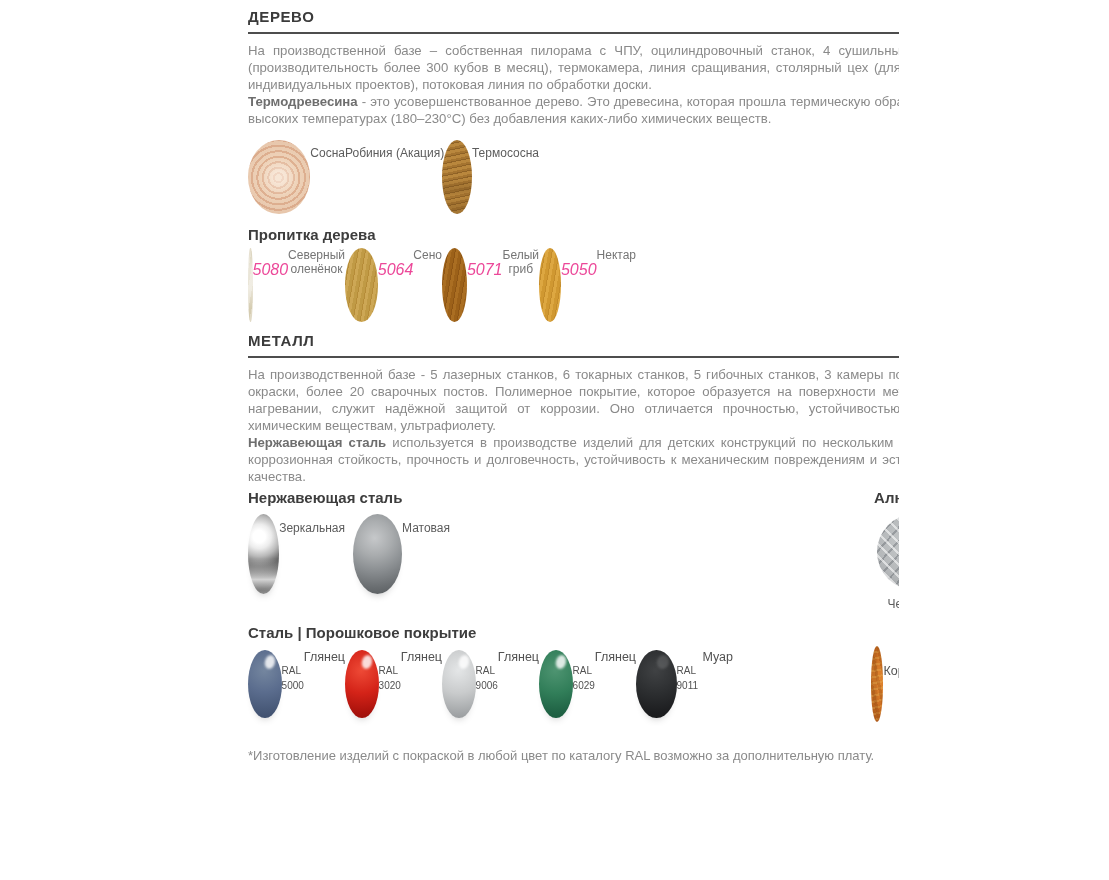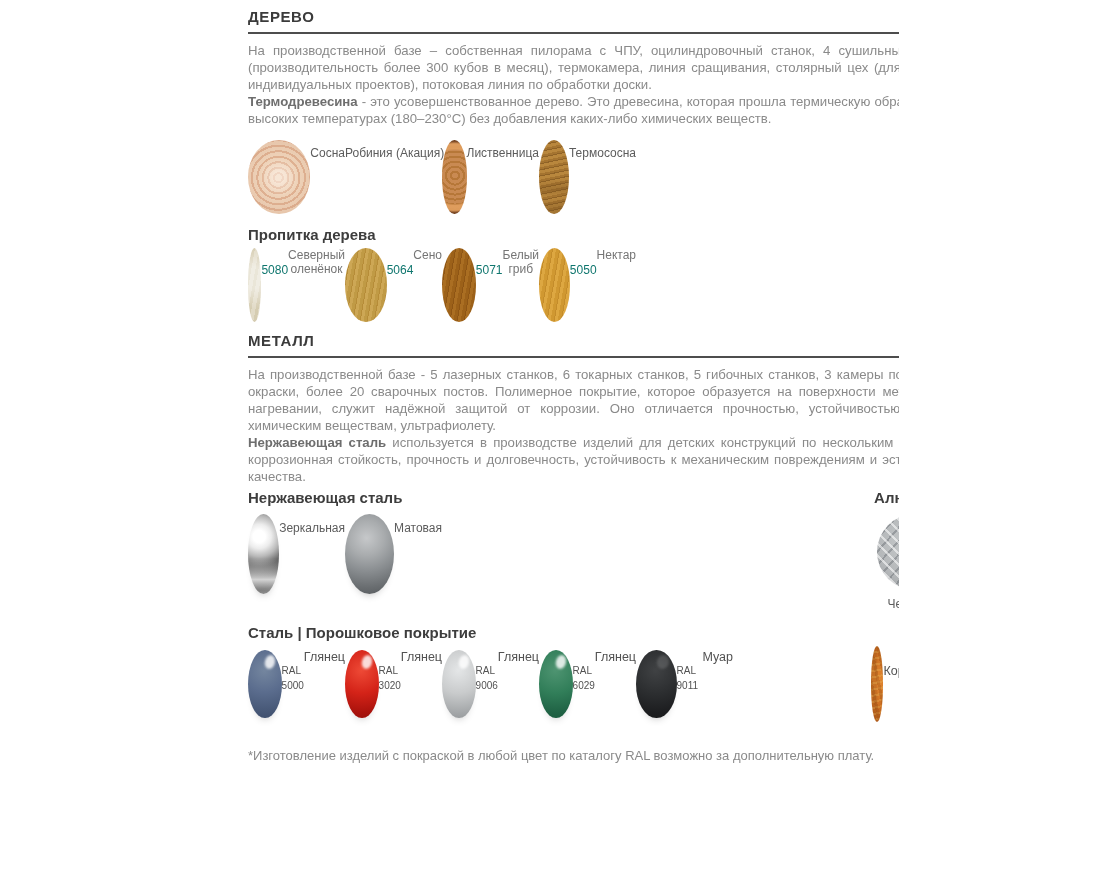--- a/index.html
+++ b/index.html
@@ -33,33 +33,33 @@
      radial-gradient(circle at 50% 50%, rgba(0,0,0,0) 0 68%, rgba(224,158,94,.92) 73% 85%, #7e4b27 91%, #5f371c 100%),
      repeating-radial-gradient(circle at 52% 48%, #c98a52 0 3px, #b67738 3px 5px);}
   .sw-thermo{background:
      linear-gradient(175deg, rgba(0,0,0,0) 52%, rgba(112,74,26,.32) 66%, rgba(0,0,0,0) 76%, rgba(112,74,26,.28) 88%),
      repeating-linear-gradient(168deg, #b9873d 0 3px, #a57430 3px 5px, #8f6226 5px 6px);}
 
   
   .imp-title{margin-top:12px;}
   .imp-row{margin-top:4px;}
   .imp-row .circle{width:74px;height:74px;}
-  .imp-code{margin-top:15px;font-size:12px;color:#0f766e;line-height:14px;}
+  .imp-code{margin-top:15px;font-size:16px;color:#ec4899;line-height:14px;font-style:italic;}
   .imp-name{font-size:12px;color:#757575;line-height:14px;text-align:center;white-space:normal;max-width:86px;}
   .sw-5080{background:
      radial-gradient(circle at 45% 40%, rgba(255,255,255,.5) 0 25%, rgba(255,255,255,0) 70%),
      repeating-linear-gradient(100deg, #e1dac6 0 4px, #d5ccb1 4px 7px);}
   .sw-5064{background:repeating-linear-gradient(100deg, #cda755 0 3px, #c09a45 3px 6px, #b68c38 6px 7px);}
   .sw-5071{background:repeating-linear-gradient(100deg, #aa6e22 0 3px, #9c6119 3px 6px, #8e5514 6px 7px);}
   .sw-5050{background:repeating-linear-gradient(100deg, #dda741 0 3px, #d09831 3px 6px, #c48c2a 6px 7px);}
 
   
   .metal-split{margin-top:4px;}
   .group{display:flex;flex-direction:column;}
-  .group-spheres{display:flex;margin-top:7px;}
+  .group-spheres{display:flex;margin-top:7px;gap:8px;}
   .group-spheres .sphere{width:80px;height:80px;border-radius:50%;}
   .group-spheres .cap{margin-top:7px;}
   .alu-group{margin-left:auto;width:97px;align-items:center;}
   .alu-group .sub-title{text-align:center;}
   .sw-mirror{background:
      linear-gradient(to bottom, rgba(255,255,255,0) 56%, rgba(242,242,242,.85) 82%, rgba(165,165,165,.6) 96%),
      radial-gradient(circle at 36% 28%, #ffffff 0 10%, #ececec 20%, #b9b9b9 33%, #5c5c5c 50%, #1d1d1d 68%, #2e2e2e 86%, #7e7e7e 97%);
      box-shadow:0 7px 9px -7px rgba(0,0,0,.35);}
   .sw-matte{background:radial-gradient(circle at 44% 30%, #c6c8ca 0%, #a9acae 28%, #8b8f92 52%, #6b6f72 78%, #585c5f 95%);
      box-shadow:0 7px 9px -7px rgba(0,0,0,.3);}
@@ -110,24 +110,20 @@
       <div class="row wood-row">
         <div class="col">
           <div class="circle sw-pine"></div>
           <div class="cap">Сосна</div>
         </div>
         <div class="col">
           <div class="circle sw-robinia"></div>
           <div class="cap">Робиния (Акация)</div>
         </div>
         <div class="col">
-          <div class="circle sw-larch"></div>
-          <div class="cap">Лиственница</div>
-        </div>
-        <div class="col">
           <div class="circle sw-thermo"></div>
           <div class="cap">Термососна</div>
         </div>
       </div>
 
       <h3 class="sub-title imp-title">Пропитка дерева</h3>
       <div class="row imp-row">
         <div class="col">
           <div class="circle sw-5080"></div>
           <div class="imp-code">5080</div>

